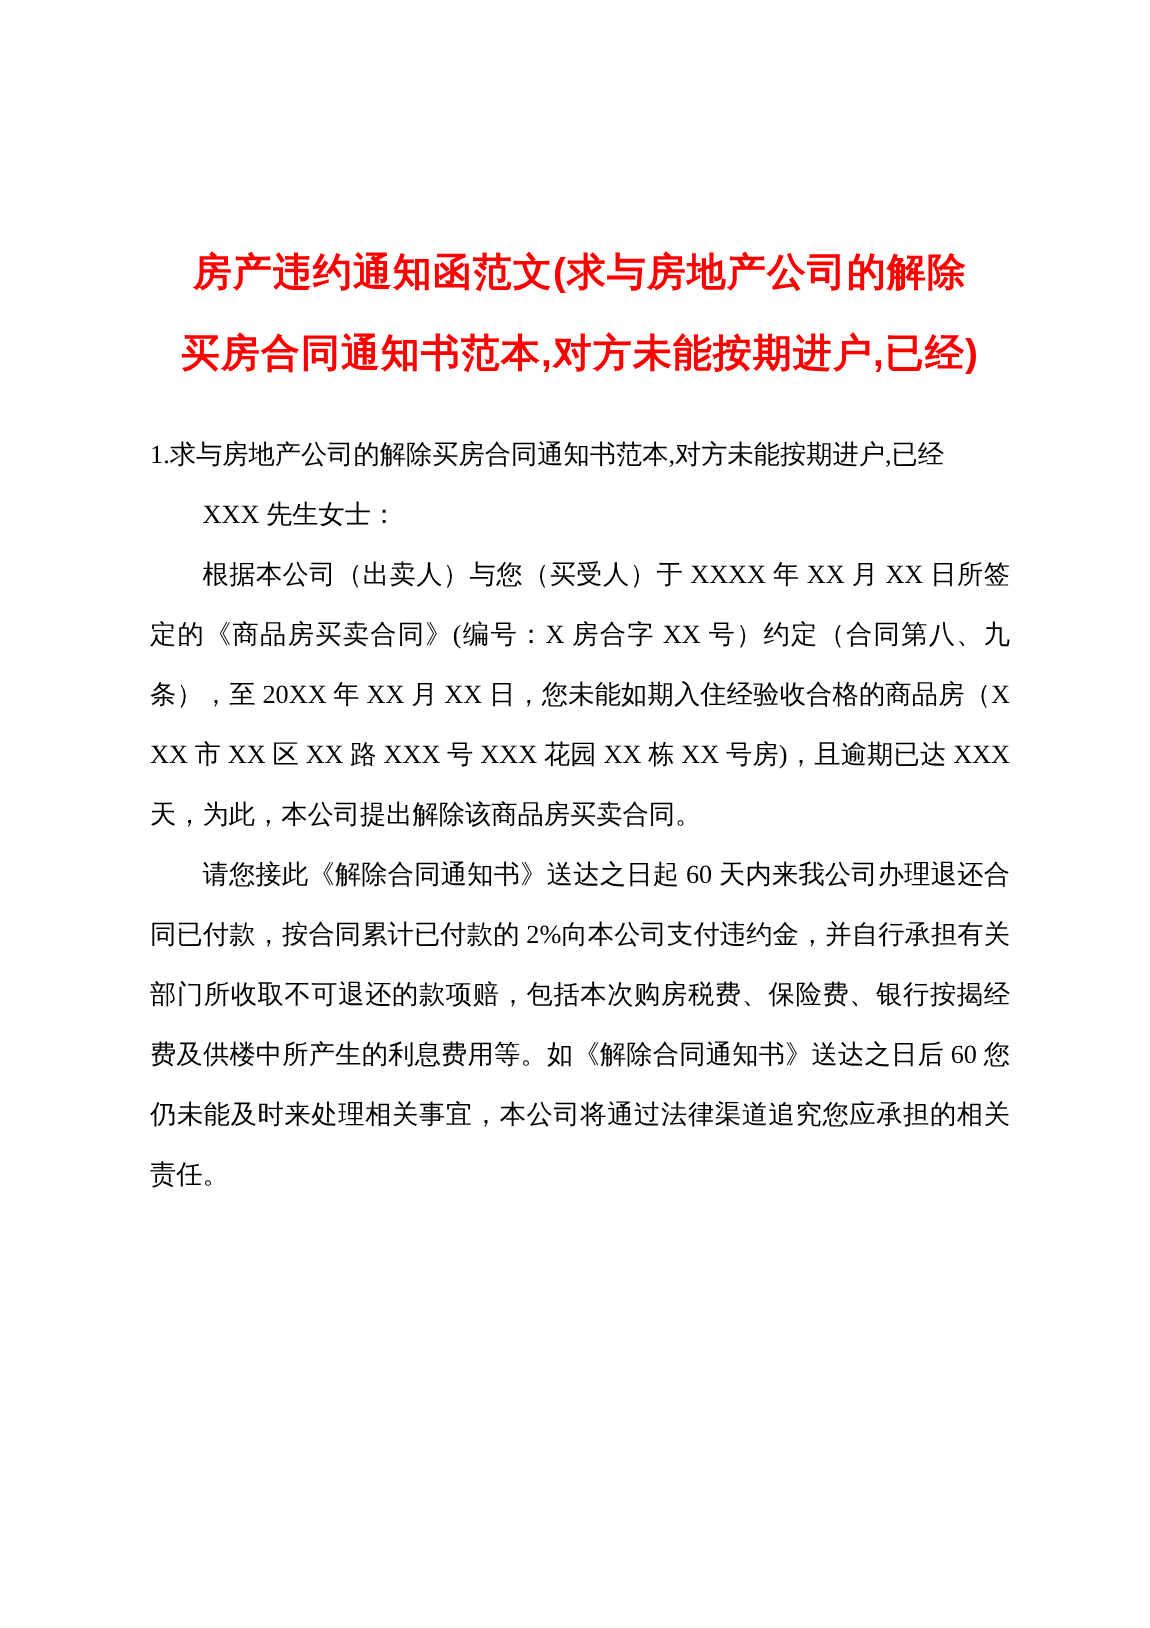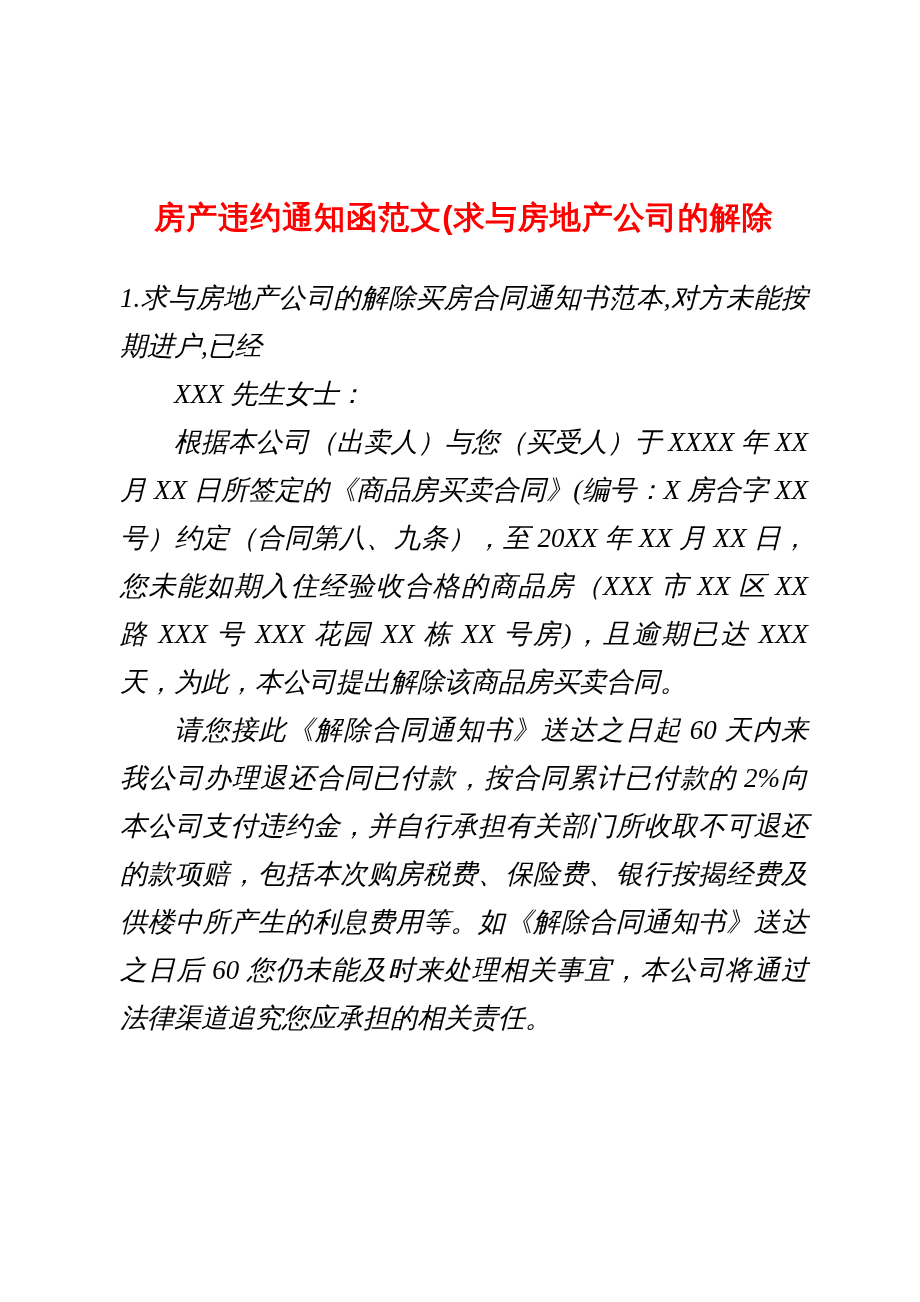--- a/index.html
+++ b/index.html
@@ -26,40 +26,40 @@
     font-size: 31px;
     line-height: 65px;
     color: #ff0000;
     letter-spacing: 1px;
   }
   .doc-title .title-line {
     display: block;
     white-space: nowrap;
   }
   .doc-body {
-    font-size: 27px;
+    font-size: 21px;
     line-height: 48px;
-    font-style: italic;
   }
   .para {
     margin: 0;
     text-align: justify;
     word-break: break-all;
   }
   .para.indent {
     text-indent: 2em;
   }
 </style>
 </head>
 <body>
 
 <div class="page">
 
   <h1 class="doc-title">
     <span class="title-line">房产违约通知函范文(求与房地产公司的解除</span>
+    <span class="title-line">买房合同通知书范本,对方未能按期进户,已经)</span>
   </h1>
 
   <div class="doc-body">
     <p class="para">1.求与房地产公司的解除买房合同通知书范本,对方未能按期进户,已经</p>
     <p class="para indent">XXX 先生女士：</p>
     <p class="para indent">根据本公司（出卖人）与您（买受人）于 XXXX 年 XX 月 XX 日所签定的《商品房买卖合同》(编号：X 房合字 XX 号）约定（合同第八、九条），至 20XX 年 XX 月 XX 日，您未能如期入住经验收合格的商品房（XXX 市 XX 区 XX 路 XXX 号 XXX 花园 XX 栋 XX 号房)，且逾期已达 XXX 天，为此，本公司提出解除该商品房买卖合同。</p>
     <p class="para indent">请您接此《解除合同通知书》送达之日起 60 天内来我公司办理退还合同已付款，按合同累计已付款的 2%向本公司支付违约金，并自行承担有关部门所收取不可退还的款项赔，包括本次购房税费、保险费、银行按揭经费及供楼中所产生的利息费用等。如《解除合同通知书》送达之日后 60 您仍未能及时来处理相关事宜，本公司将通过法律渠道追究您应承担的相关责任。</p>
   </div>
 
 </div>

